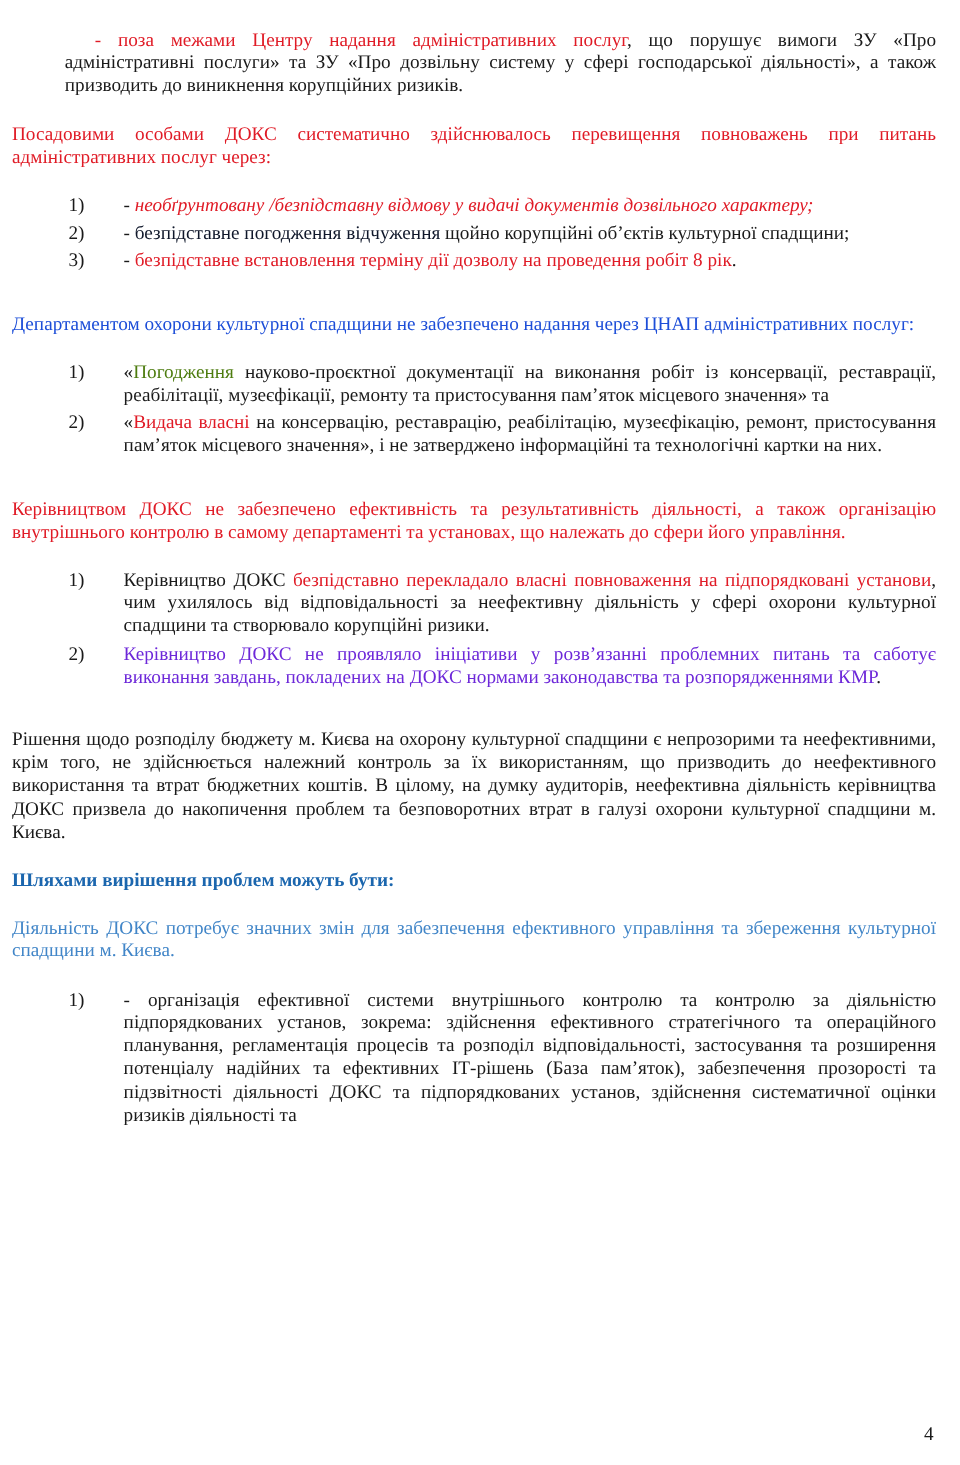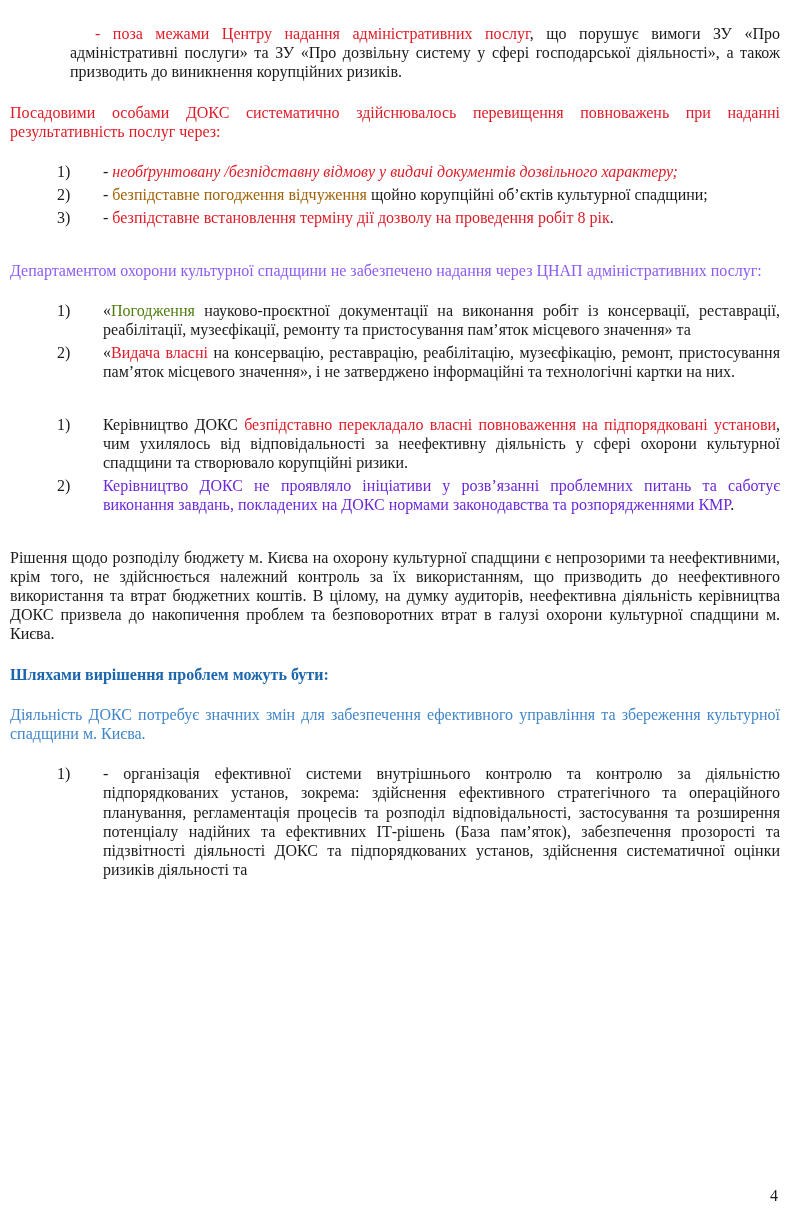--- a/index.html
+++ b/index.html
@@ -22,21 +22,21 @@
     position: relative;
     font-size: 16px;
     line-height: 19.2px;
     color: #1a1a1a;
   }
   p.doc-par {
     margin: 0 0 21px 0;
     text-align: justify;
   }
   p.s-indent {
-    margin-left: 60px;
+    margin-left: 44px;
     text-indent: 25px;
   }
   p.s-bold {
     font-weight: bold;
   }
   .num-list {
     margin: 0 0 33px 93px;
   }
   .num-item {
     position: relative;
@@ -59,31 +59,32 @@
     color: #1a1a1a;
     font-size: 16px;
   }
 </style>
 </head>
 <body>
 
 <div class="page">
   <div id="doc-content">
       <p class="doc-par s-indent"><span style="color: rgb(224, 27, 38);">- поза межами Центру надання адміністративних послуг</span><span style="color: rgb(26, 26, 26);">, що порушує вимоги ЗУ «Про адміністративні послуги» та ЗУ «Про дозвільну систему у сфері господарської діяльності», а також призводить до виникнення корупційних ризиків.</span></p>
-      <p class="doc-par"><span style="color: rgb(224, 27, 38);">Посадовими особами ДОКС систематично здійснювалось перевищення повноважень при наданні результативність послуг через:</span></p>
+      <p class="doc-par"><span style="color: rgb(224, 27, 38);">Посадовими особами ДОКС систематично здійснювалось перевищення повноважень при питань адміністративних послуг через:</span></p>
       <div class="num-list">
         <div class="num-item"><span class="num">1)</span><span style="color: rgb(26, 26, 26);">- </span><span style="color: rgb(224, 27, 38); font-style: italic;">необґрунтовану /безпідставну відмову у видачі документів дозвільного характеру;</span></div>
-        <div class="num-item"><span class="num">2)</span><span style="color: rgb(26, 26, 26);">- </span><span style="color: #a16207;">безпідставне погодження відчуження</span><span style="color: rgb(26, 26, 26);"> щойно корупційні об’єктів культурної спадщини;</span></div>
+        <div class="num-item"><span class="num">2)</span><span style="color: rgb(26, 26, 26);">- </span><span style="color: #0f172a;">безпідставне погодження відчуження</span><span style="color: rgb(26, 26, 26);"> щойно корупційні об’єктів культурної спадщини;</span></div>
         <div class="num-item"><span class="num">3)</span><span style="color: rgb(26, 26, 26);">- </span><span style="color: rgb(224, 27, 38);">безпідставне встановлення терміну дії дозволу на проведення робіт 8 рік</span><span style="color: rgb(26, 26, 26);">.</span></div>
       </div>
-      <p class="doc-par"><span style="color: #8b5cf6;">Департаментом охорони культурної спадщини не забезпечено надання через ЦНАП адміністративних послуг:</span></p>
+      <p class="doc-par"><span style="color: #1d4ed8;">Департаментом охорони культурної спадщини не забезпечено надання через ЦНАП адміністративних послуг:</span></p>
       <div class="num-list">
         <div class="num-item"><span class="num">1)</span><span style="color: rgb(26, 26, 26);">«</span><span style="color: #4d7c0f;">Погодження</span><span style="color: rgb(26, 26, 26);"> науково-проєктної документації на виконання робіт із консервації, реставрації, реабілітації, музеєфікації, ремонту та пристосування пам’яток місцевого значення» та</span></div>
         <div class="num-item"><span class="num">2)</span><span style="color: rgb(26, 26, 26);">«</span><span style="color: rgb(224, 27, 38);">Видача власні</span><span style="color: rgb(26, 26, 26);"> на консервацію, реставрацію, реабілітацію, музеєфікацію, ремонт, пристосування пам’яток місцевого значення», і не затверджено інформаційні та технологічні картки на них.</span></div>
       </div>
+      <p class="doc-par"><span style="color: rgb(224, 27, 38);">Керівництвом ДОКС не забезпечено ефективність та результативність діяльності, а також організацію внутрішнього контролю в самому департаменті та установах, що належать до сфери його управління.</span></p>
       <div class="num-list">
         <div class="num-item"><span class="num">1)</span><span style="color: rgb(26, 26, 26);">Керівництво ДОКС </span><span style="color: rgb(224, 27, 38);">безпідставно перекладало власні повноваження на підпорядковані установи</span><span style="color: rgb(26, 26, 26);">, чим ухилялось від відповідальності за неефективну діяльність у сфері охорони культурної спадщини та створювало корупційні ризики.</span></div>
         <div class="num-item"><span class="num">2)</span><span style="color: #6d28d9;">Керівництво ДОКС не проявляло ініціативи у розв’язанні проблемних питань та саботує виконання завдань, покладених на ДОКС нормами законодавства та розпорядженнями КМР</span><span style="color: rgb(26, 26, 26);">.</span></div>
       </div>
       <p class="doc-par"><span style="color: rgb(26, 26, 26);">Рішення щодо розподілу бюджету м. Києва на охорону культурної спадщини є непрозорими та неефективними, крім того, не здійснюється належний контроль за їх використанням, що призводить до неефективного використання та втрат бюджетних коштів. В цілому, на думку аудиторів, неефективна діяльність керівництва ДОКС призвела до накопичення проблем та безповоротних втрат в галузі охорони культурної спадщини м. Києва.</span></p>
       <p class="doc-par s-bold"><span style="color: rgb(27, 102, 174);">Шляхами вирішення проблем можуть бути:</span></p>
       <p class="doc-par"><span style="color: rgb(66, 134, 200);">Діяльність ДОКС потребує значних змін для забезпечення ефективного управління та збереження культурної спадщини м. Києва.</span></p>
       <div class="num-list">
         <div class="num-item"><span class="num">1)</span><span style="color: rgb(26, 26, 26);">- організація ефективної системи внутрішнього контролю та контролю за діяльністю підпорядкованих установ, зокрема: здійснення ефективного стратегічного та операційного планування, регламентація процесів та розподіл відповідальності, застосування та розширення потенціалу надійних та ефективних ІТ-рішень (База пам’яток), забезпечення прозорості та підзвітності діяльності ДОКС та підпорядкованих установ, здійснення систематичної оцінки ризиків діяльності та</span></div>
       </div>

